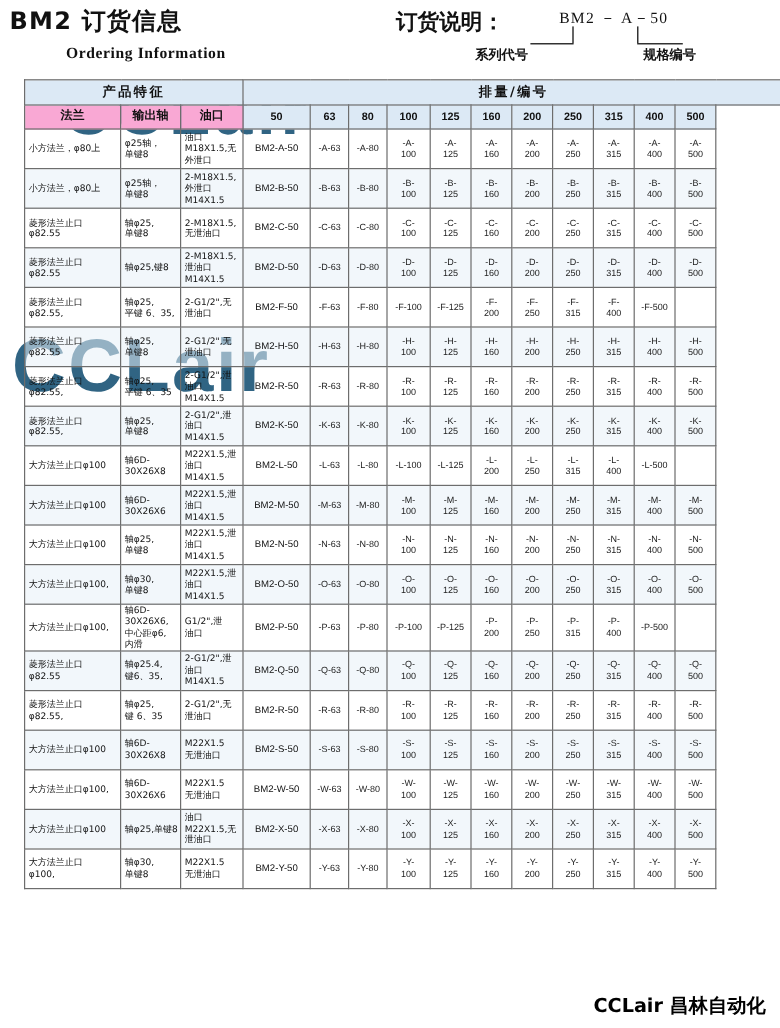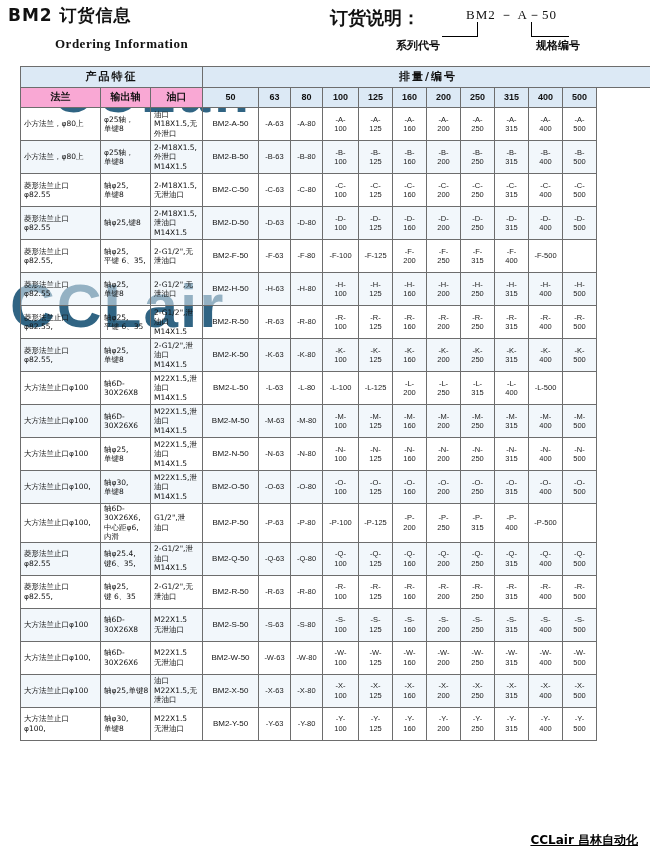--- a/index.html
+++ b/index.html
@@ -10,21 +10,21 @@
     color:#111;
     position:relative;
     overflow:hidden;
   }
   .page{position:relative;width:650px;height:857px;}
 
   
   .hdr{position:relative;height:60px;}
   .title-cn{
     position:absolute;left:8px;top:4px;
-    font-size:17px;font-weight:bold;letter-spacing:1px;
+    font-size:20px;font-weight:bold;letter-spacing:1px;
     font-family:"DejaVu Sans","Liberation Sans",sans-serif;
   }
   .title-en{
     position:absolute;left:55px;top:36px;
     font-size:13px;font-weight:bold;font-style:normal;
     font-family:"Liberation Serif","DejaVu Serif",serif;
     letter-spacing:.5px;
   }
   .order-label{
     position:absolute;left:330px;top:6px;
@@ -95,24 +95,23 @@
   td.code{font-size:8px;font-family:"Liberation Sans",sans-serif;letter-spacing:0;}
   td.val{font-size:7.5px;font-family:"Liberation Sans",sans-serif;color:#222;}
   tbody tr.alt td{background:rgba(232,240,248,.55);}
   .empty{color:transparent;}
 
   
   .brand{
     position:absolute;right:8px;bottom:6px;
     background:#fff;
     padding:2px 4px;
-    font-size:12px;font-weight:bold;
+    font-size:16px;font-weight:bold;
     font-family:"DejaVu Sans","Liberation Sans",sans-serif;
     color:#000;
-    text-decoration:underline;
   }
 </style>
 </head>
 <body>
 
 <div class="page">
 
   <div class="wm wm-top">CCLair</div>
   <div class="wm wm-mid">CCLair</div>
 

